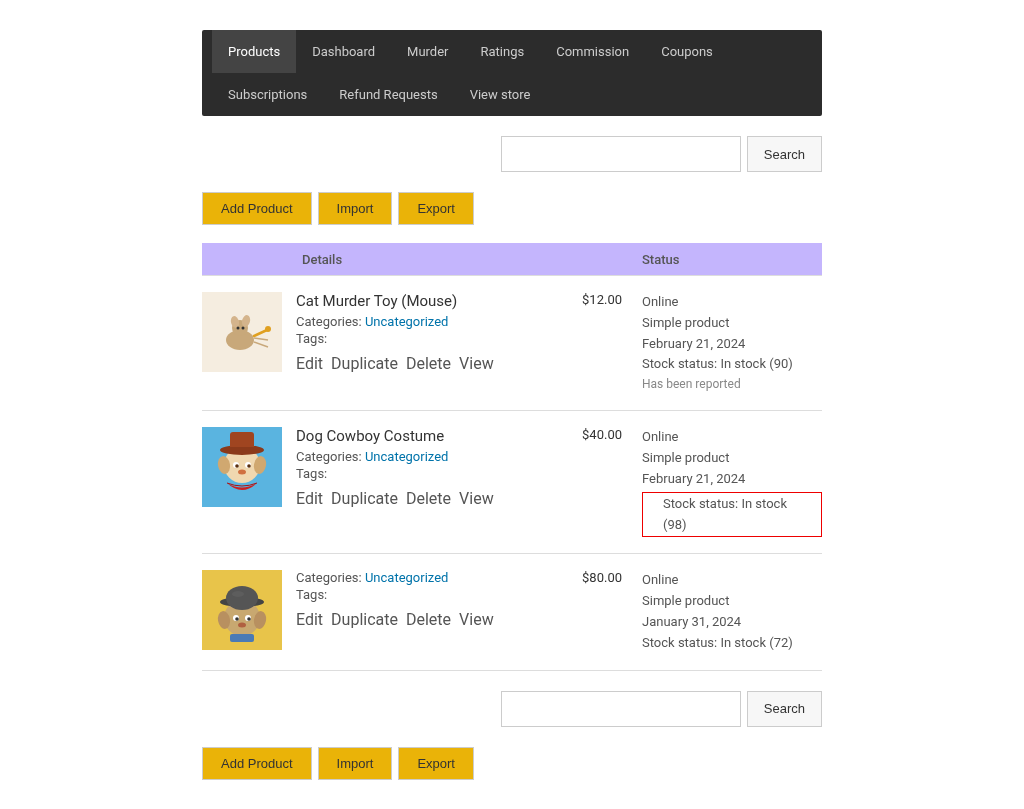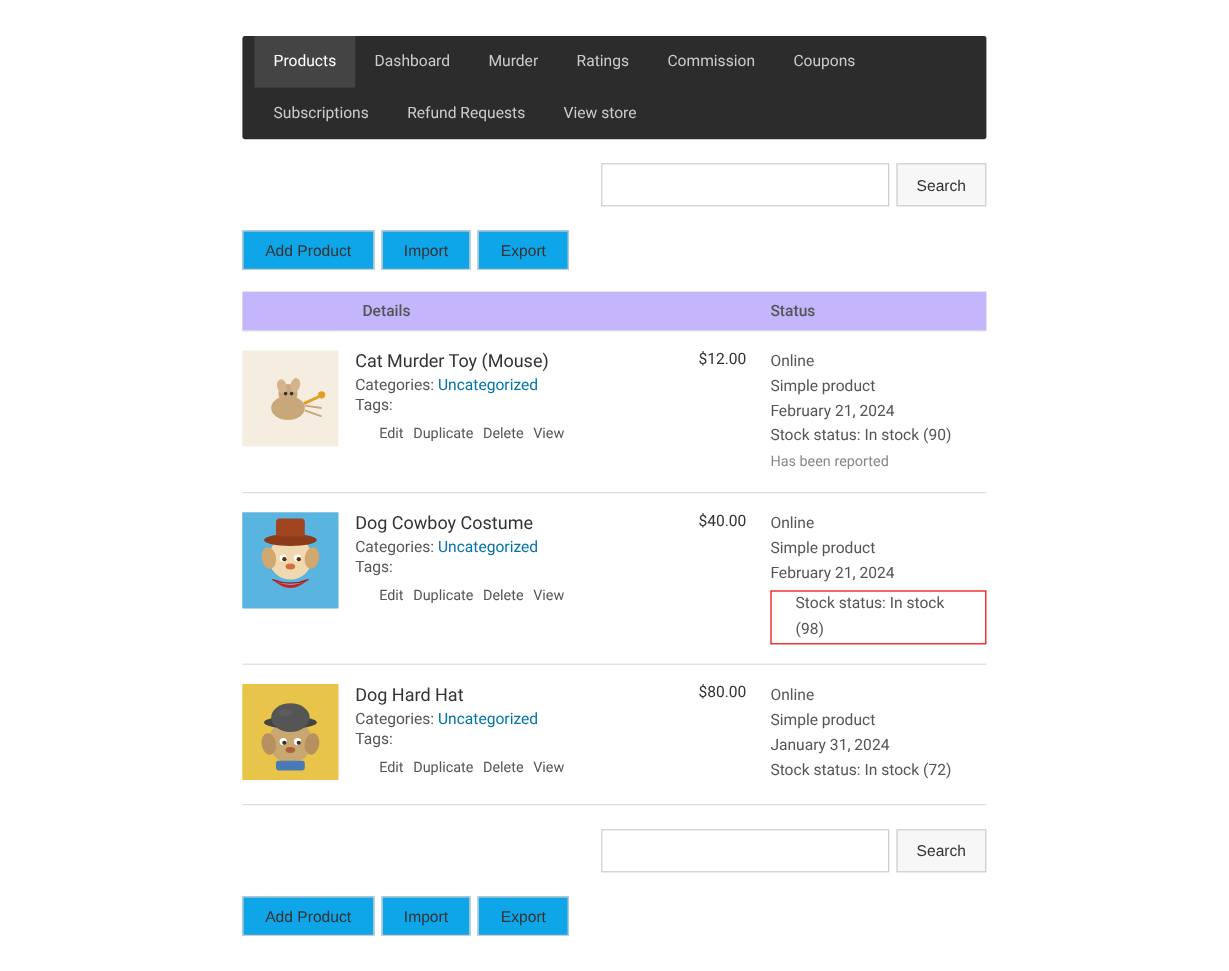--- a/index.html
+++ b/index.html
@@ -67,21 +67,21 @@
       color: #333;
       font-weight: 500;
     }
     .action-buttons {
       display: flex;
       gap: 6px;
       margin-bottom: 18px;
     }
     .action-btn {
       padding: 8px 18px;
-      background: #0ea5e9;
+      background: #eab308;
       border: 1px solid #ccc;
       cursor: pointer;
       font-size: 13px;
       color: #333;
       font-weight: 500;
     }
     .table-header {
       display: flex;
       border-bottom: 1px solid #ddd;
       padding: 8px 0;
@@ -132,22 +132,21 @@
       text-decoration: none;
     }
     .product-tags {
       font-size: 13px;
       color: #555;
       margin-bottom: 8px;
     }
     .product-actions {
       display: flex;
       gap: 8px;
-      font-size: 12px;
-      margin-left: 20px;
+      font-size: 16px;
     }
     .product-action-link {
       color: #555;
       cursor: pointer;
       text-decoration: none;
     }
     .product-price-col {
       width: 80px;
       text-align: right;
       padding-right: 20px;
@@ -348,21 +347,20 @@
 
         <ellipse cx="40" cy="55" rx="4" ry="2.5" fill="#b06040"></ellipse>
 
         <ellipse cx="22" cy="50" rx="6" ry="9" fill="#b89060" transform="rotate(-10 22 50)"></ellipse>
         <ellipse cx="58" cy="50" rx="6" ry="9" fill="#b89060" transform="rotate(10 58 50)"></ellipse>
 
         <rect x="28" y="64" width="24" height="8" rx="2" fill="#4a7ab5"></rect>
       </svg>
     </div>
     <div class="product-details col-details">
-      <div class="product-name">Dog Hard Hat</div>
       <div class="product-categories">
         Categories: <a href="#">Uncategorized</a>
       </div>
       <div class="product-tags">Tags:</div>
       <div class="product-actions">
         <a class="product-action-link">Edit</a>
         <a class="product-action-link">Duplicate</a>
         <a class="product-action-link">Delete</a>
         <a class="product-action-link">View</a>
       </div>

